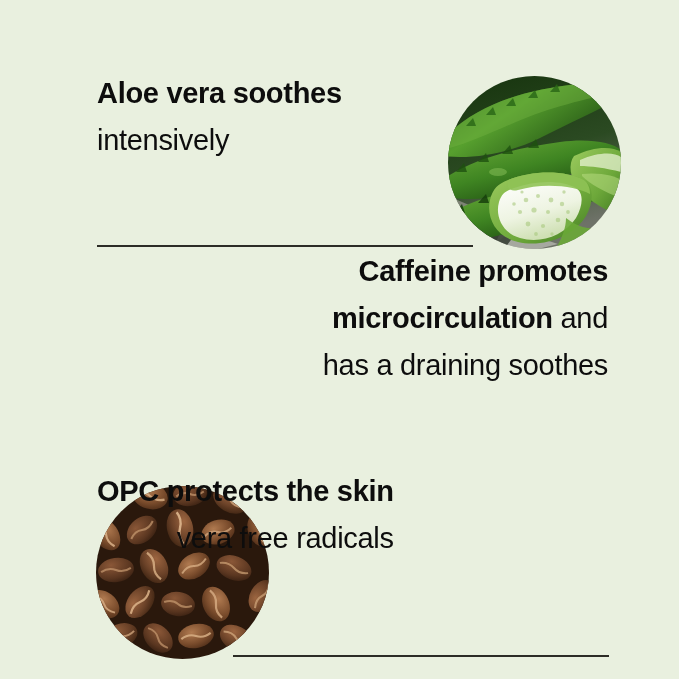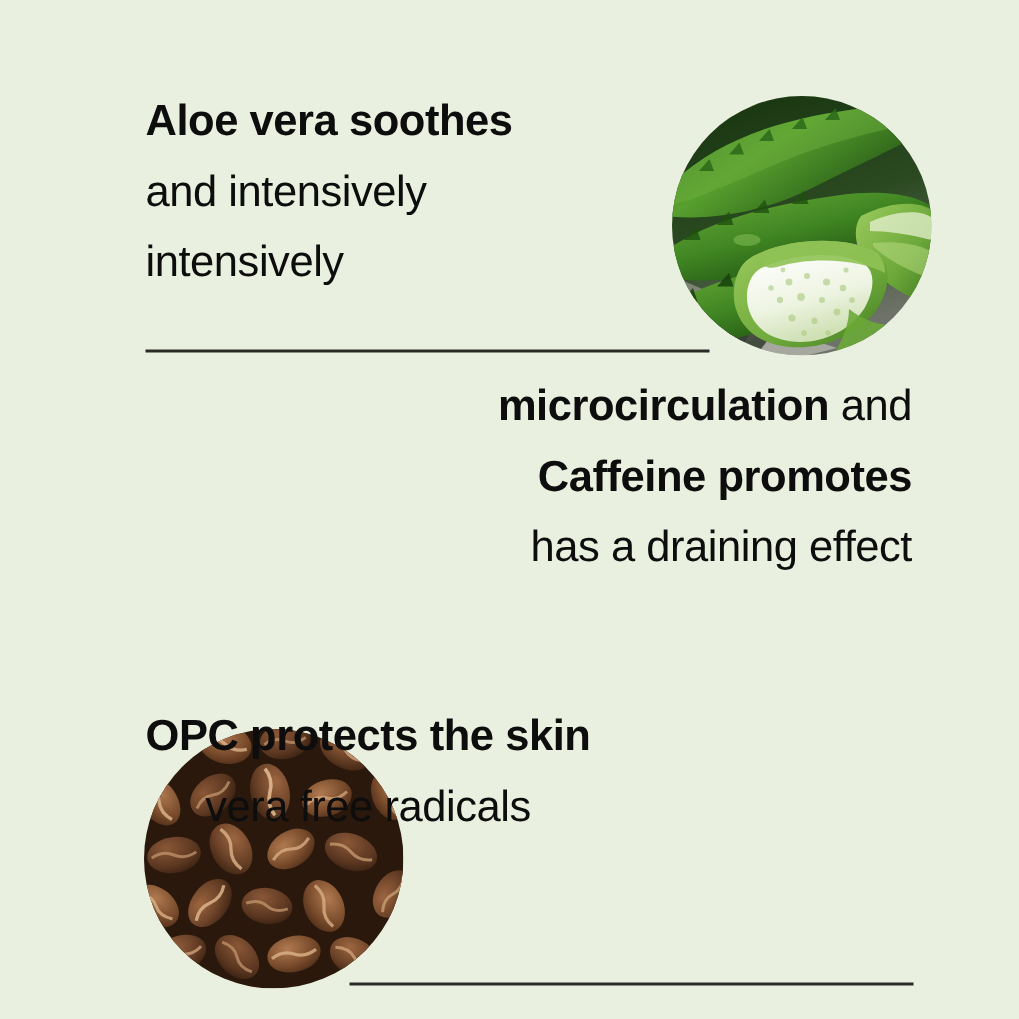--- a/index.html
+++ b/index.html
@@ -7,33 +7,33 @@
   body {
     background:#e9f0df;
     font-family:"Liberation Sans", sans-serif;
     overflow:hidden;
     position:relative;
   }
   #infographic { position:absolute; inset:0; }
 
   
   .block { position:absolute; }
-  #block-aloe     { left:0;  top:20px;  width:679px; height:200px; }
+  #block-aloe     { left:0;  top:32px;  width:679px; height:200px; }
   #block-caffeine { left:0;  top:238px; width:679px; height:195px; }
   #block-opc      { left:0;  top:440px; width:679px; height:170px; }
 
   
   .copy { position:absolute; color:#0d0d0d; }
   .line { white-space:nowrap; letter-spacing:-0.3px; }
   .line .b { font-weight:bold; }
   .line .r { font-weight:normal; }
 
   #aloe-copy     { left:97px; top:38px;  text-align:left; }
   #caffeine-copy { left:608px; top:10px; text-align:right; transform:translateX(-100%); }
-  #opc-copy      { left:97px; top:28px;  text-align:center; }
+  #opc-copy      { left:97px; top:28px;  text-align:right; }
 
   #aloe-copy .line     { font-size:29px; line-height:47px; }
   #caffeine-copy .line { font-size:29px; line-height:47px; }
   #opc-copy .line      { font-size:29px; line-height:47px; }
 
   
   .rule { position:absolute; height:2px; background:#2c2c26; }
   #rule-aloe     { left:97px;  top:213px; width:376px; }
   #rule-caffeine { left:233px; top:417px; width:376px; }
 
@@ -51,23 +51,20 @@
 </head>
 <body style="background: rgb(233, 240, 223);">
 
 <div id="infographic">
 
   <div class="block" id="block-aloe">
 
     <div class="copy" id="aloe-copy">
       <div class="line">
         <span class="b">Aloe vera soothes</span><span class="r"></span>
-      </div>
-      <div class="line">
-        <span class="b"></span><span class="r">and intensively</span>
       </div>
       <div class="line">
         <span class="b"></span><span class="r">intensively</span>
       </div>
     </div>
 
     <div class="photo" id="photo-aloe">
       <svg viewBox="0 0 173 173" preserveAspectRatio="xMidYMid slice">
         <defs>
           <linearGradient id="alGradA" x1="0" y1="0" x2="1" y2="0.6">
@@ -157,27 +154,27 @@
       </svg>
     </div>
 
     <div class="rule" id="rule-aloe"></div>
   </div>
 
   <div class="block" id="block-caffeine">
 
     <div class="copy" id="caffeine-copy">
       <div class="line">
+        <span class="b">Caffeine promotes</span><span class="r"></span>
+      </div>
+      <div class="line">
         <span class="b">microcirculation</span><span class="r"> and</span>
       </div>
       <div class="line">
-        <span class="b">Caffeine promotes</span><span class="r"></span>
-      </div>
-      <div class="line">
-        <span class="b"></span><span class="r">has a draining effect</span>
+        <span class="b"></span><span class="r">has a draining soothes</span>
       </div>
     </div>
 
     <div class="photo" id="photo-coffee">
       <svg viewBox="0 0 173 173" preserveAspectRatio="xMidYMid slice">
         <defs>
           <radialGradient id="beanG1" cx="0.35" cy="0.3" r="0.85">
             <stop offset="0" stop-color="#9c6540"></stop>
             <stop offset="0.55" stop-color="#6b4228"></stop>
             <stop offset="1" stop-color="#38200f"></stop>

